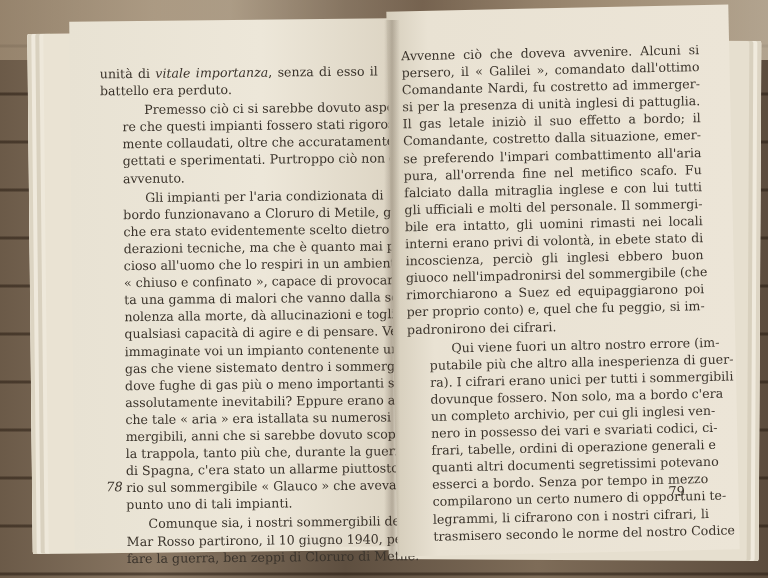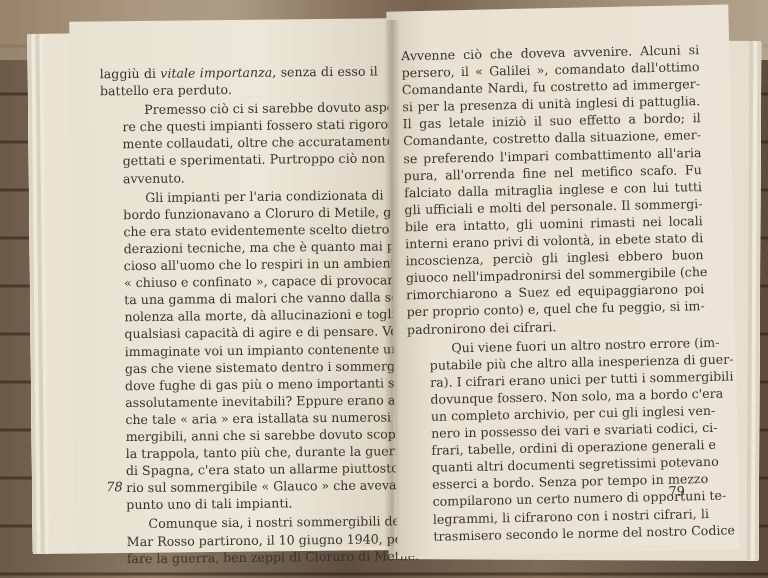--- a/index.html
+++ b/index.html
@@ -71,21 +71,21 @@
 
 <div class="wood-light"></div>
 
 <div class="book">
   <div class="stack-left"></div>
   <div class="stack-right"></div>
 
   <div class="page page-left">
     <div class="text" id="left-text">
         <div class="para">
-          <span class="line"><span>laggiù di </span><em>vitale importanza</em><span>, senza di esso il</span></span>
+          <span class="line"><span>unità di </span><em>vitale importanza</em><span>, senza di esso il</span></span>
           <span class="line last">battello era perduto.</span>
         </div>
         <div class="para indent">
           <span class="line">Premesso ciò ci si sarebbe dovuto aspetta-</span>
           <span class="line">re che questi impianti fossero stati rigorosa-</span>
           <span class="line">mente collaudati, oltre che accuratamente pro-</span>
           <span class="line">gettati e sperimentati. Purtroppo ciò non era</span>
           <span class="line last">avvenuto.</span>
         </div>
         <div class="para indent">

